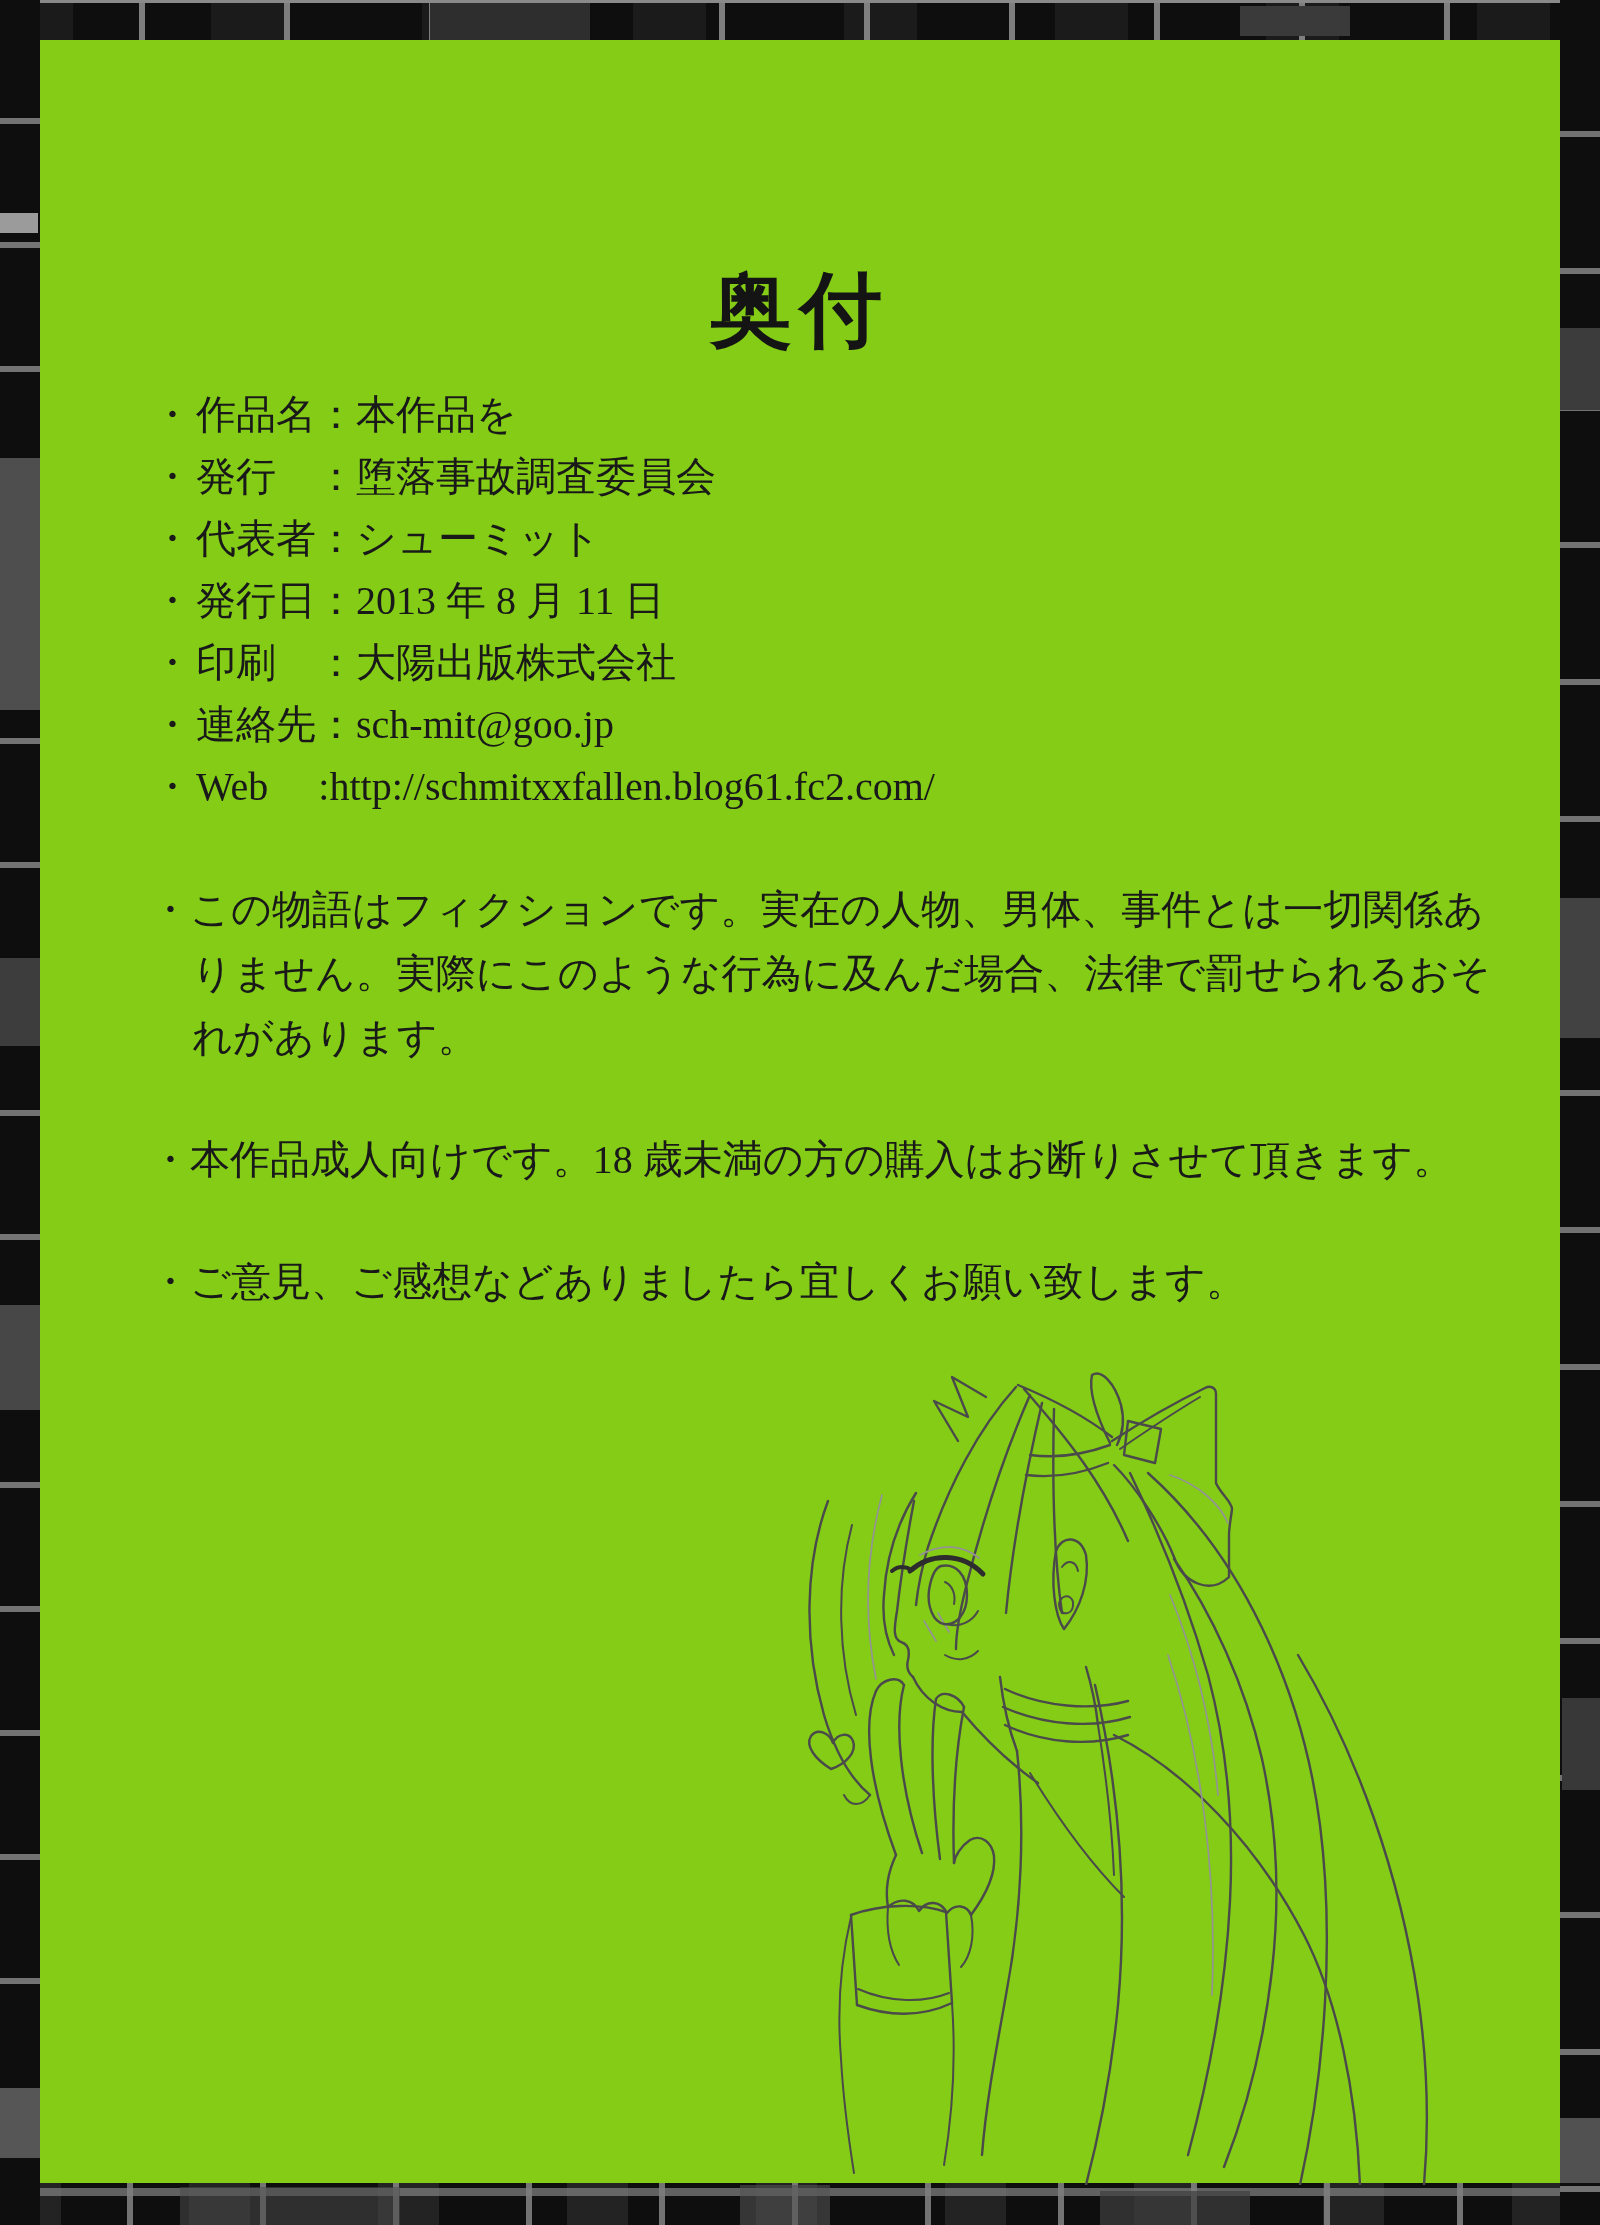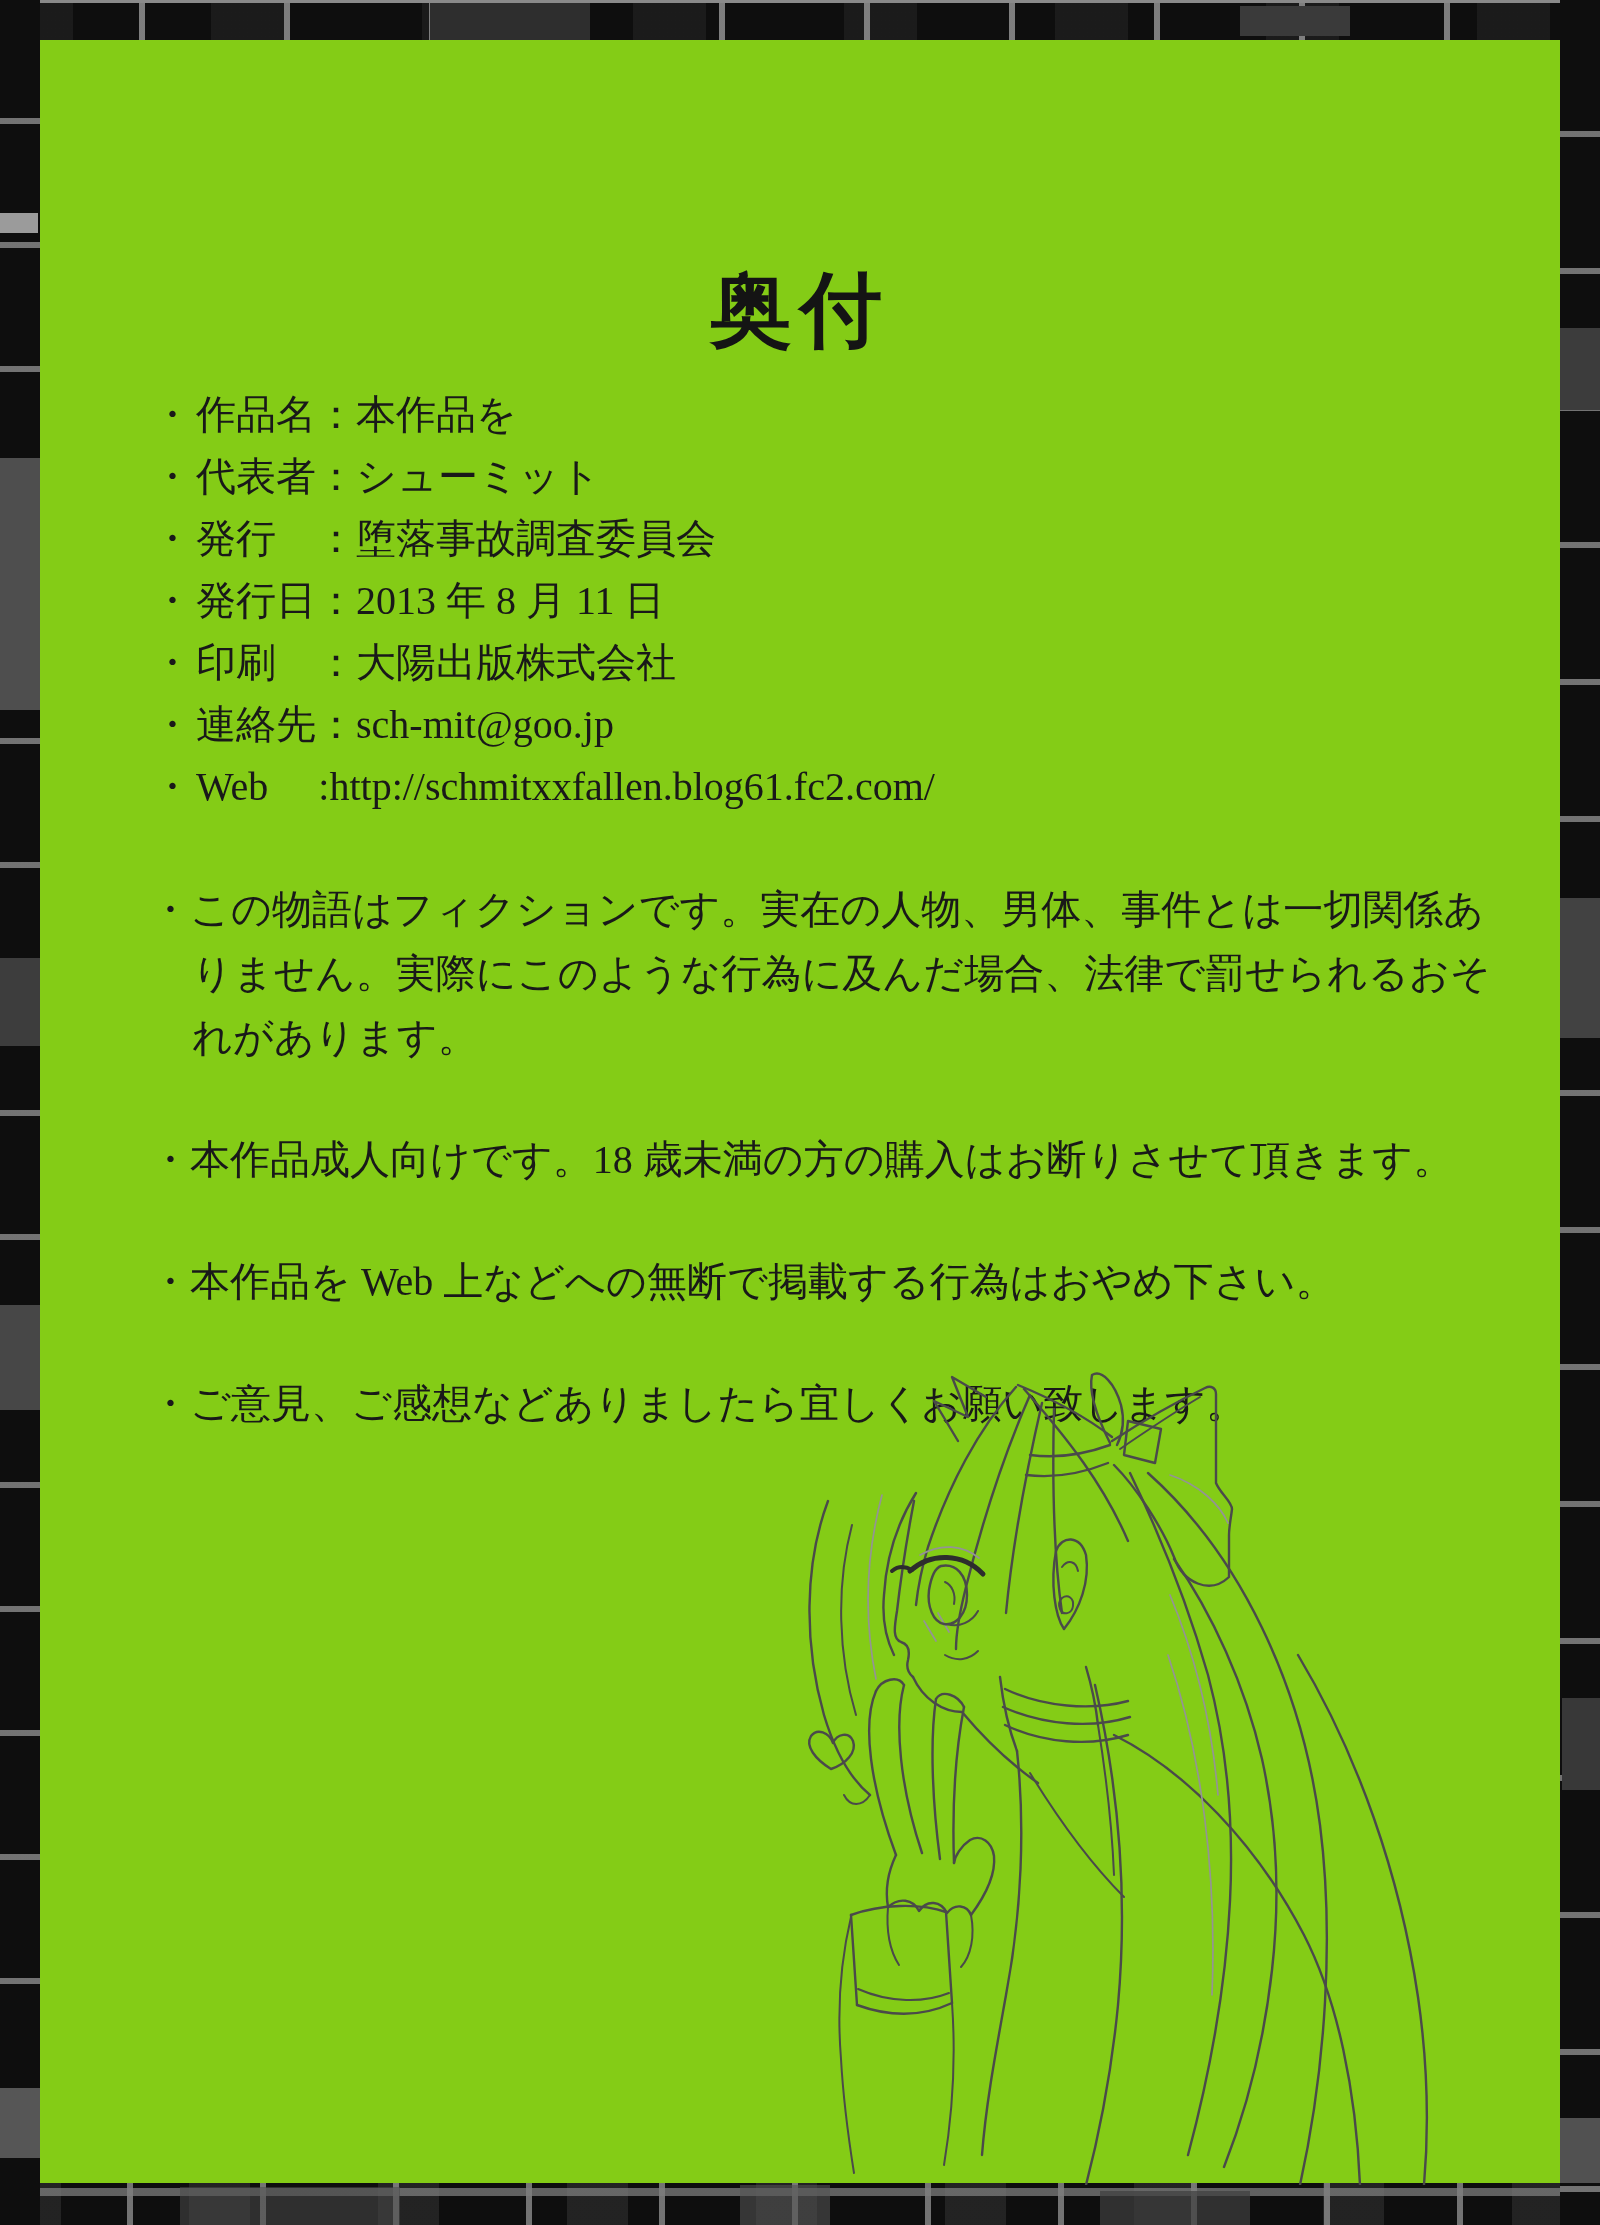--- a/index.html
+++ b/index.html
@@ -79,32 +79,31 @@
   <div class="patch" style="left:740px;bottom:0;width:90px;height:40px;background:#515151;opacity:.6;"></div>
   <div class="patch" style="left:1100px;bottom:0;width:150px;height:34px;background:#3f3f3f;opacity:.7;"></div>
 </div>
 
 <div class="page">
 
   <div class="page-title">奥付</div>
 
   <div class="colophon">
     <div class="row"><span class="bullet">・</span><span>作品名：本作品を</span></div>
+    <div class="row"><span class="bullet">・</span><span>発行　：堕落事故調査委員会</span></div>
     <div class="row"><span class="bullet">・</span><span>代表者：シューミット</span></div>
-    <div class="row"><span class="bullet">・</span><span>発行　：堕落事故調査委員会</span></div>
     <div class="row"><span class="bullet">・</span><span>発行日：2013 年 8 月 11 日</span></div>
     <div class="row"><span class="bullet">・</span><span>印刷　：大陽出版株式会社</span></div>
     <div class="row"><span class="bullet">・</span><span>連絡先：sch-mit@goo.jp</span></div>
     <div class="row"><span class="bullet">・</span><span>Web　 :http://schmitxxfallen.blog61.fc2.com/</span></div>
   </div>
 
   <div class="notes">
     <p class="note"><span>・</span><span>この物語はフィクションです。実在の人物、男体、事件とは一切関係ありません。実際にこのような行為に及んだ場合、法律で罰せられるおそれがあります。</span></p>
     <p class="note"><span>・</span><span>本作品成人向けです。18 歳未満の方の購入はお断りさせて頂きます。</span></p>
-    <p class="note"><span>・</span><span>本作品を Web 上などへの無断で掲載する行為はおやめ下さい。</span></p>
     <p class="note"><span>・</span><span>ご意見、ご感想などありましたら宜しくお願い致します。</span></p>
   </div>
 
   <svg class="sketch" viewBox="0 0 760 830" aria-hidden="true">
 
     <path d="M216,138 C196,170 186,205 184,240 C182,262 186,284 194,300"></path>
     <path d="M316,32 C278,74 248,132 228,192 C222,212 218,232 216,250"></path>
     <path d="M330,40 C302,104 282,168 266,232 C260,256 256,276 256,294"></path>
     <path d="M342,48 C324,126 312,196 306,258"></path>
     <path d="M354,54 C352,134 354,202 362,258"></path>

